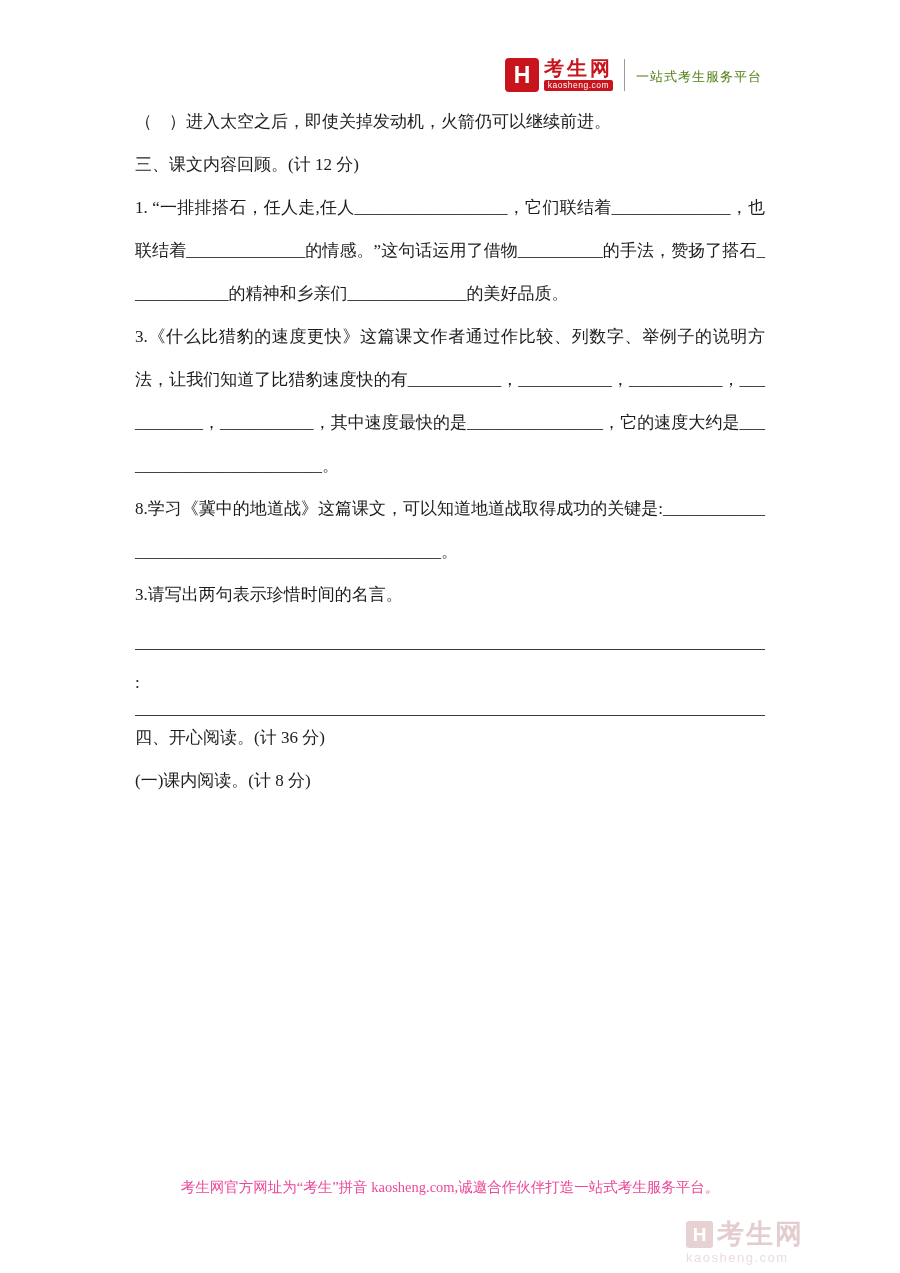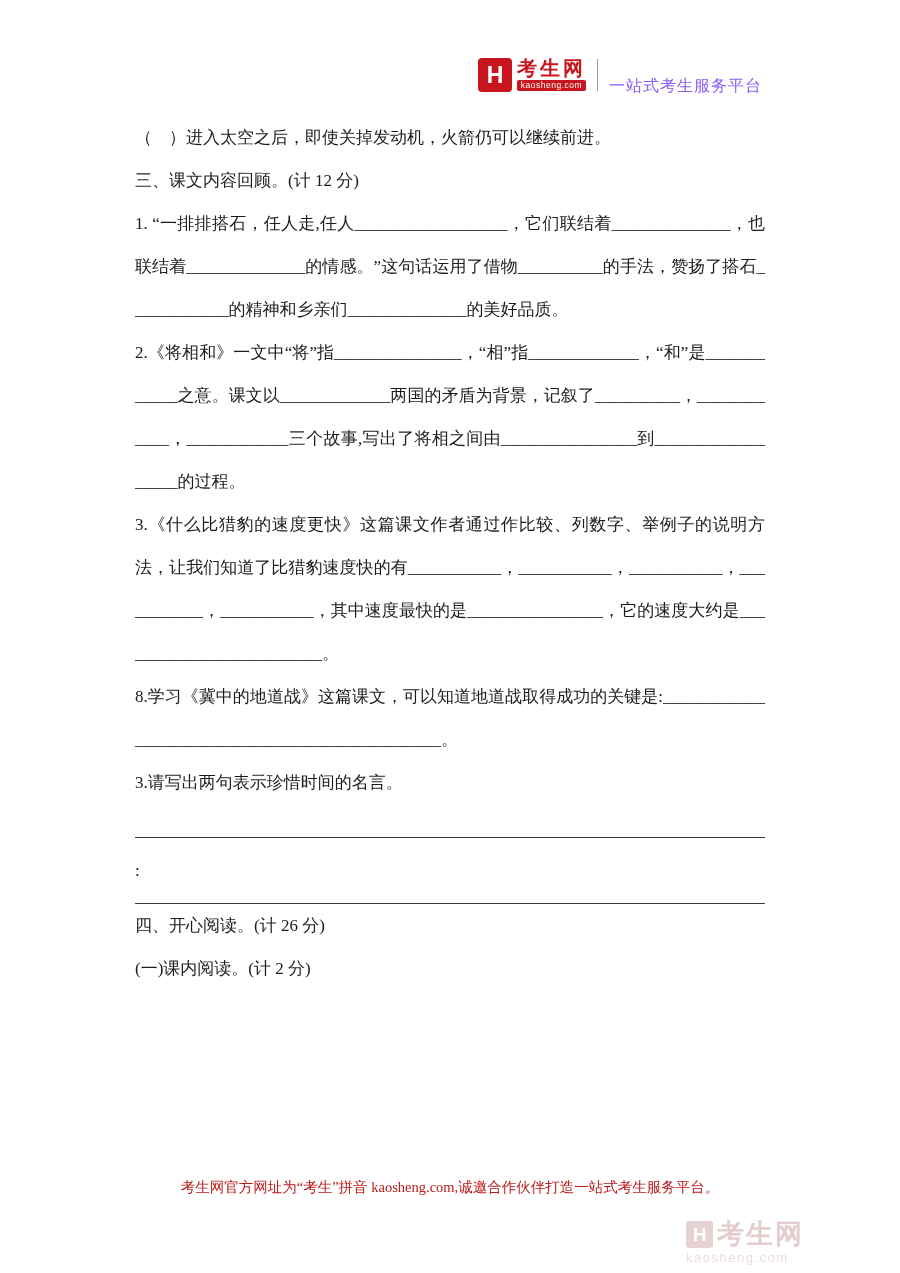--- a/index.html
+++ b/index.html
@@ -29,43 +29,43 @@
     font-family:"Liberation Sans",sans-serif;
   }
   .logo-domain {
     background:#c8151d; color:#ffffff; border-radius:2px;
     font-family:"Liberation Sans",sans-serif;
     font-size:8.5px; line-height:11px; text-align:center; letter-spacing:0.5px;
     padding:0 2px;
   }
   .header-divider { width:1px; height:32px; background:#9a9a9a; margin:1px 2px 0 2px; }
   .tagline {
-    font-size:16px; color:#8b5cf6; margin-top:18px; letter-spacing:1px;
+    font-size:13px; color:#4d7c0f; margin-top:10px; letter-spacing:1px;
     font-family:"Liberation Sans",sans-serif;
   }
 
   
   .content {
-    position:absolute; left:135px; top:116px; width:630px;
+    position:absolute; left:135px; top:100px; width:630px;
     font-size:17px; line-height:43px;
     text-align:justify; word-break:break-all;
   }
   .content p { margin:0; }
   .sec-title { }
   .passage { text-indent:2em; }
 
   .answer-line { border-bottom:1px solid #3a3a3a; width:100%; }
   .answer-line.one { height:34px; }
   .answer-line.two { height:66px; display:flex; align-items:center; font-size:17px; }
   .sec4 { margin-top:14px; }
 
   
   .footer {
     position:absolute; left:0; right:0; top:1178px;
-    text-align:center; font-size:14.5px; color:#b91c1c;
+    text-align:center; font-size:14.5px; color:#ec4899;
   }
 
   
   .watermark { position:absolute; right:96px; bottom:8px; }
   .wm-row { display:flex; align-items:center; gap:4px; }
   .wm-icon {
     width:27px; height:27px; border-radius:3px;
     background:#e6d1d3; color:#ffffff;
     font-family:"Liberation Sans",sans-serif; font-weight:bold; font-size:19px;
     display:flex; align-items:center; justify-content:center;
@@ -95,32 +95,31 @@
     <div class="header-divider"></div>
     <div class="tagline">一站式考生服务平台</div>
   </div>
 
   <div class="content">
     <p class="line">（　）进入太空之后，即使关掉发动机，火箭仍可以继续前进。</p>
 
     <p class="sec-title">三、课文内容回顾。(计 12 分)</p>
 
     <p class="q">1. “一排排搭石，任人走,任人__________________，它们联结着______________，也联结着______________的情感。”这句话运用了借物__________的手法，赞扬了搭石____________的精神和乡亲们______________的美好品质。</p>
-    <p class="q">2.《将相和》一文中“将”指_______________，“相”指_____________，“和”是____________之意。课文以_____________两国的矛盾为背景，记叙了__________，____________，____________三个故事,写出了将相之间由________________到__________________的过程。</p>
     <p class="q">3.《什么比猎豹的速度更快》这篇课文作者通过作比较、列数字、举例子的说明方法，让我们知道了比猎豹速度快的有___________，___________，___________，___________，___________，其中速度最快的是________________，它的速度大约是_________________________。</p>
     <p class="q">8.学习《冀中的地道战》这篇课文，可以知道地道战取得成功的关键是:________________________________________________。</p>
     <p class="q">3.请写出两句表示珍惜时间的名言。</p>
 
     <div class="answer-line one"></div>
     <div class="answer-line two">
       <span>:</span>
     </div>
 
-    <p class="sec-title sec4">四、开心阅读。(计 26 分)</p>
-    <p class="sec-sub">(一)课内阅读。(计 2 分)</p>
+    <p class="sec-title sec4">四、开心阅读。(计 36 分)</p>
+    <p class="sec-sub">(一)课内阅读。(计 8 分)</p>
 
   </div>
 
   <div class="footer">考生网官方网址为“考生”拼音 kaosheng.com,诚邀合作伙伴打造一站式考生服务平台。</div>
 
   <div class="watermark">
     <div class="wm-row">
       <div class="wm-icon">H</div>
       <div class="wm-name">考生网</div>
     </div>

